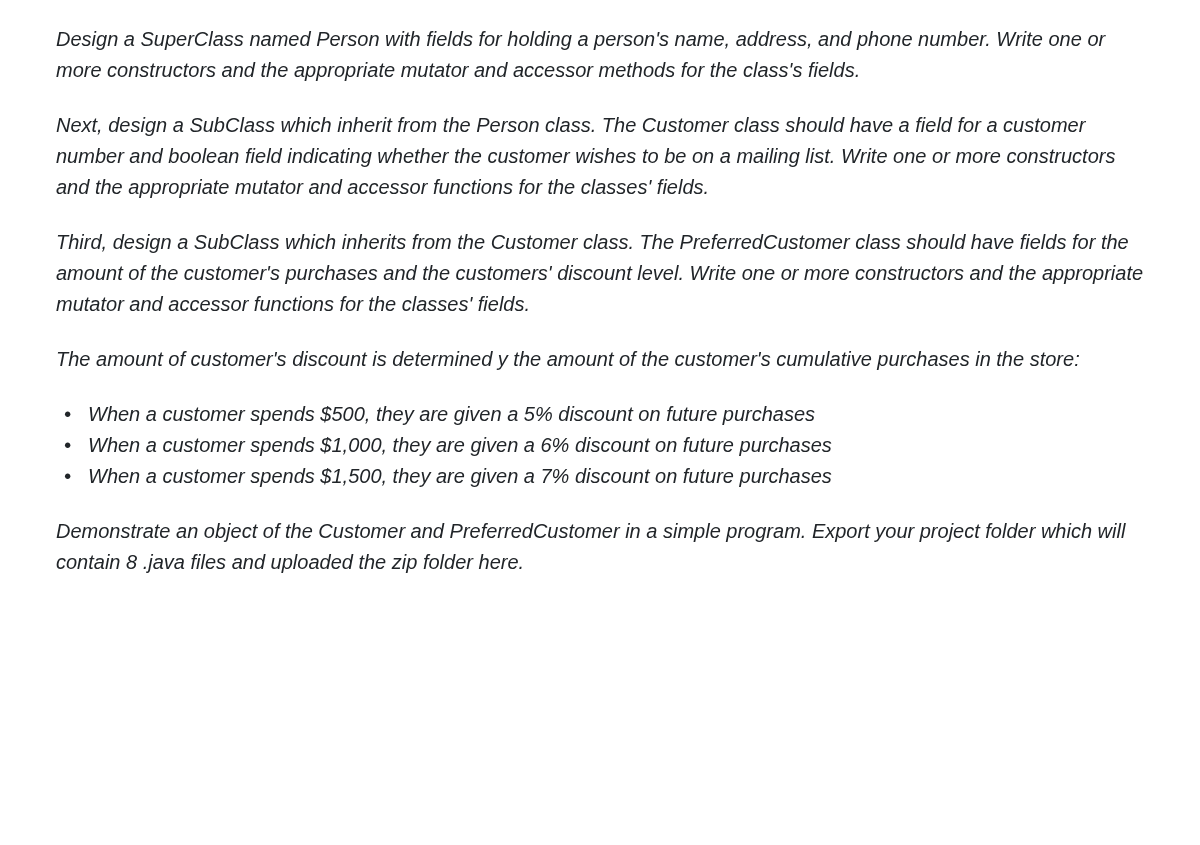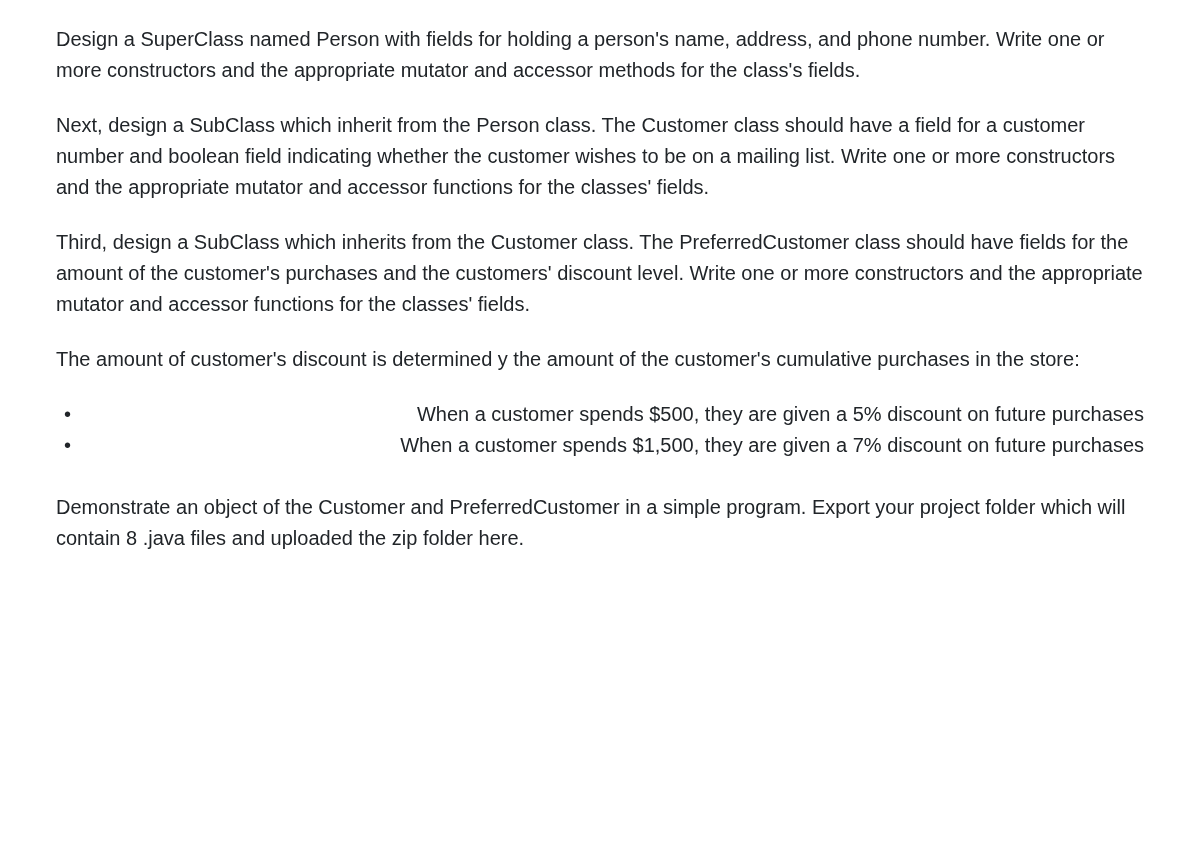--- a/index.html
+++ b/index.html
@@ -1,36 +1,36 @@
 <!DOCTYPE html>
 <html><head>
   <meta charset="utf-8">
   <style>
     * {
       margin: 0;
       padding: 0;
       box-sizing: border-box;
+      font-style: italic;
     }
     body {
       font-family: -apple-system, BlinkMacSystemFont, "Segoe UI", Helvetica, Arial, sans-serif;
       font-size: 20px;
       line-height: 1.55;
       color: #212529;
       background: #ffffff;
       padding: 24px 56px 40px 56px;
       width: 1200px;
     }
     p {
       margin-bottom: 24px;
     }
     ul {
       list-style: none;
-      margin-bottom: 31px;
+      margin-bottom: 24px;
       padding-left: 6px;
-      text-align: right;
     }
     ul li {
       position: relative;
       padding-left: 26px;
       line-height: 1.55;
     }
     ul li::before {
       content: "•";
       position: absolute;
       left: 2px;
@@ -45,16 +45,17 @@
 <p>Design a SuperClass named Person with fields for holding a person's name, address, and phone number.  Write one or more constructors and the appropriate mutator and accessor methods for the class's fields.</p>
 
 <p>Next, design a SubClass which inherit from the Person class.  The Customer class should have a field for a customer number and boolean field indicating whether the customer wishes to be on a mailing list.  Write one or more constructors and the appropriate mutator and accessor functions for the classes' fields.</p>
 
 <p>Third, design a SubClass which inherits from the Customer class. The PreferredCustomer class should have fields for the amount of the customer's purchases and the customers' discount level.  Write one or more constructors and the appropriate mutator and accessor functions for the classes' fields.</p>
 
 <p>The amount of customer's discount is determined y the amount of the customer's cumulative purchases in the store:</p>
 
 <ul>
   <li>When a customer spends $500, they are given a 5% discount on future purchases</li>
+  <li>When a customer spends $1,000, they are given a 6% discount on future purchases</li>
   <li>When a customer spends $1,500, they are given a 7% discount on future purchases</li>
 </ul>
 
 <p>Demonstrate an object of the Customer and PreferredCustomer in a simple program.  Export your project folder which will contain 8 .java files and uploaded the zip folder here.</p>
 
 </body></html>

